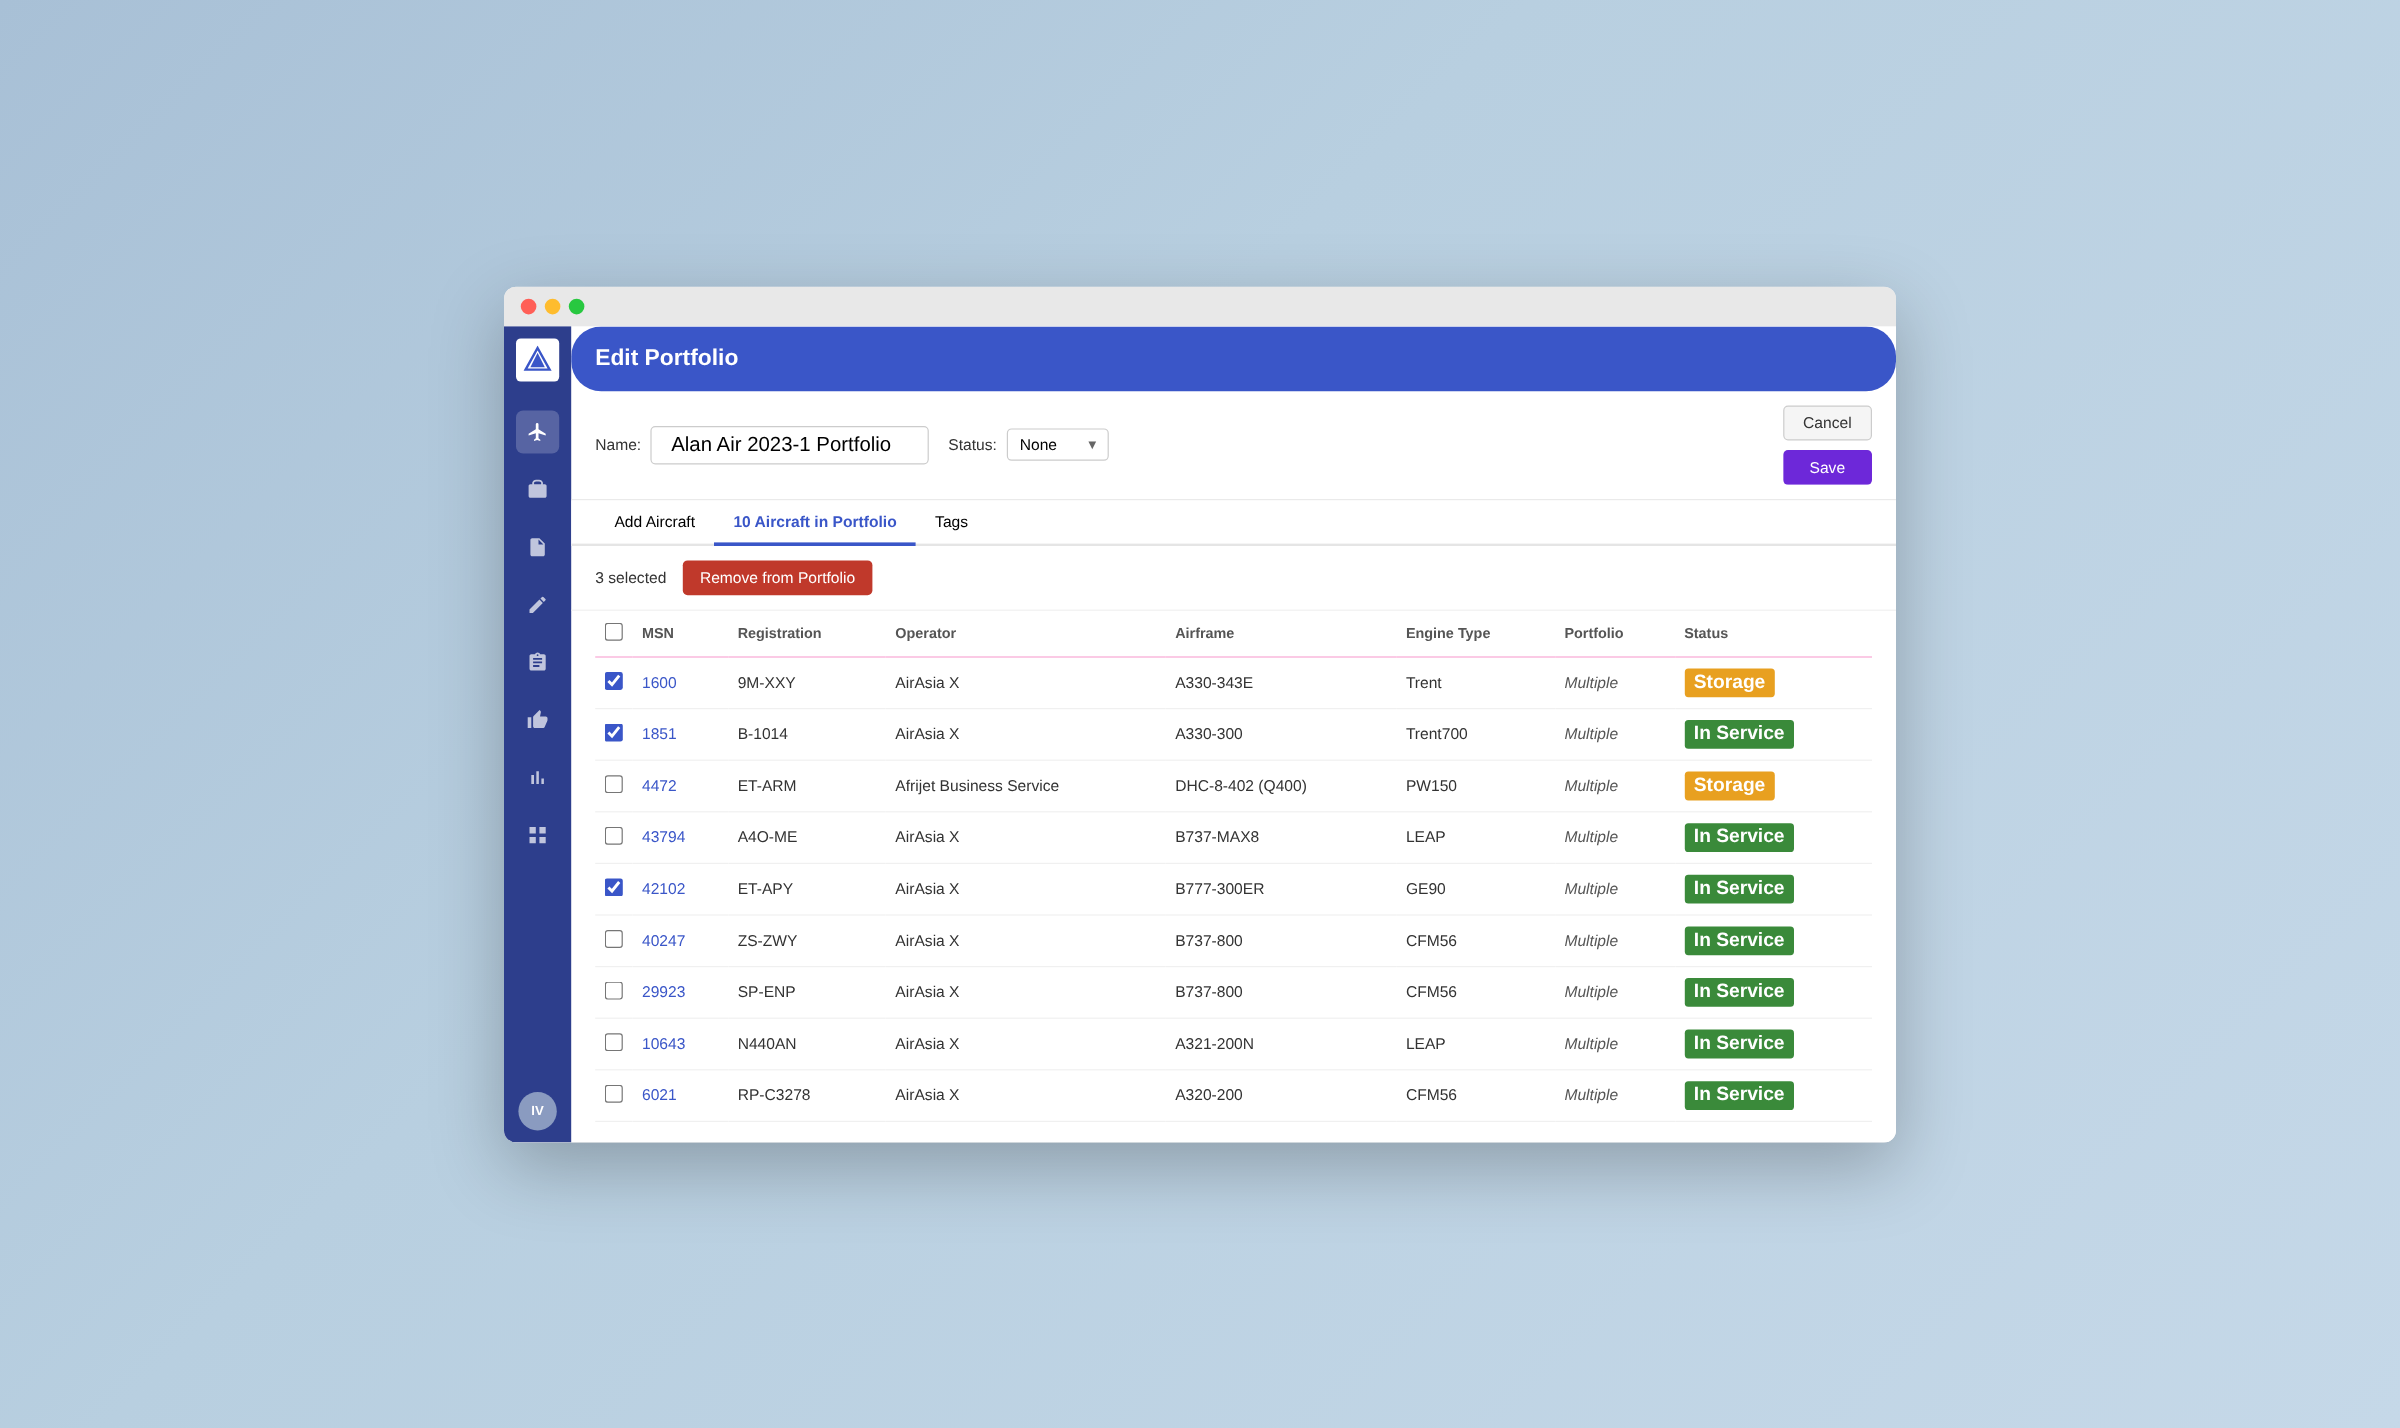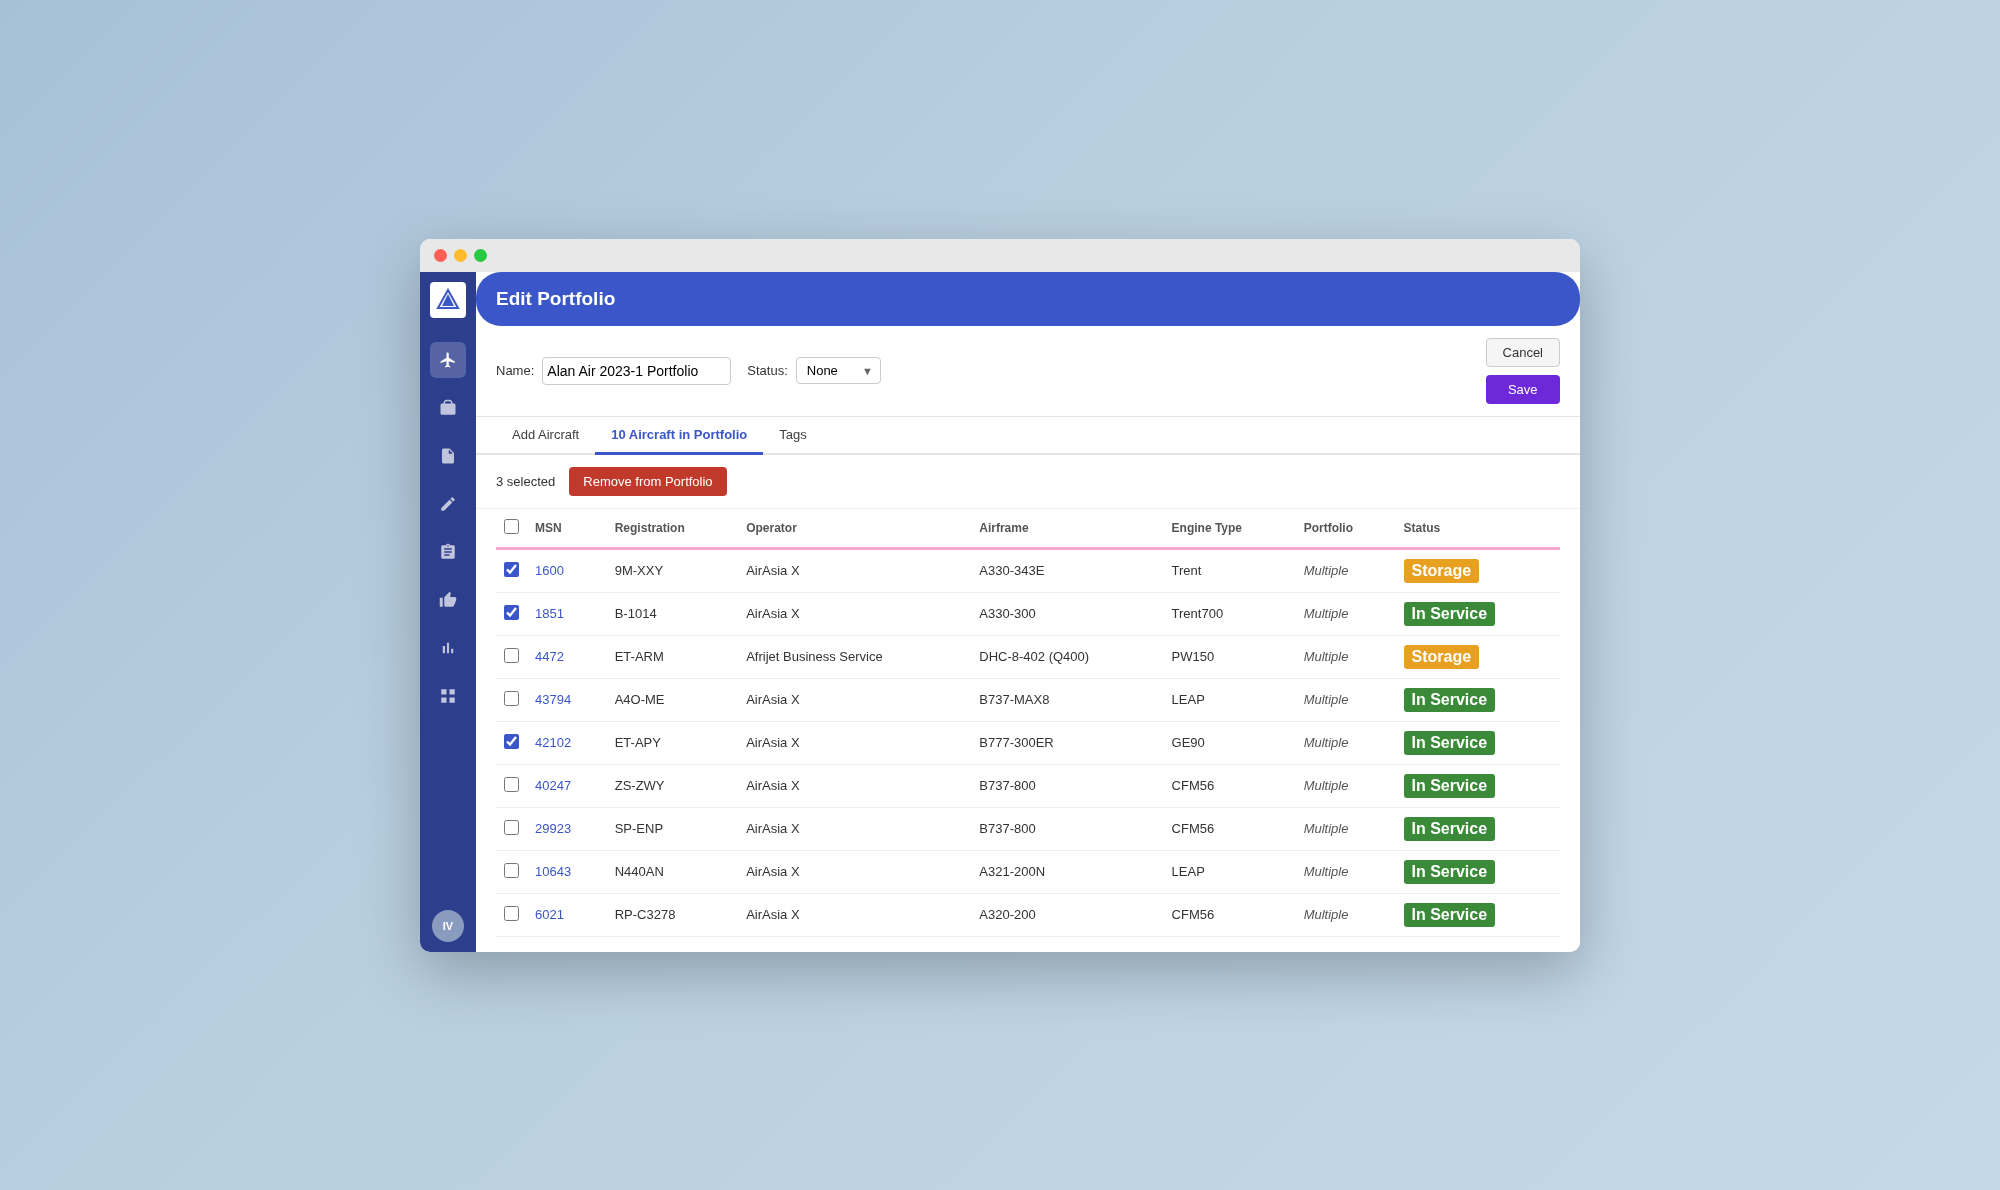--- a/index.html
+++ b/index.html
@@ -108,23 +108,23 @@
       align-items: center;
       gap: 8px;
     }
     .field-label {
       font-size: 13px;
       color: #333;
     }
     .field-input {
       border: 1px solid #ccc;
       border-radius: 4px;
-      padding: 5px 4px;
-      font-size: 14px;
-      width: 189px;
+      padding: 5px 16px;
+      font-size: 17px;
+      width: 232px;
       outline: none;
     }
     .select-wrapper {
       position: relative;
       display: inline-flex;
       align-items: center;
     }
     .field-select {
       border: 1px solid #ccc;
       border-radius: 4px;
@@ -179,21 +179,21 @@
       display: flex;
       gap: 0;
       padding: 0 20px;
       border-bottom: 2px solid #e5e5e5;
       background: #fff;
     }
     .tab {
       padding: 10px 16px;
       font-size: 13px;
       cursor: pointer;
-      color: #404040;
+      color: #000000;
       border-bottom: 3px solid transparent;
       margin-bottom: -2px;
     }
     .tab.active {
       color: #3a56c8;
       border-bottom-color: #3a56c8;
       font-weight: 600;
     }
     .action-bar {
       padding: 12px 20px;
@@ -214,21 +214,21 @@
     table {
       width: 100%;
       border-collapse: collapse;
     }
     th {
       text-align: left;
       font-size: 12px;
       font-weight: 600;
       color: #555;
       padding: 10px 8px;
-      border-bottom: 3px solid #f9a8d4;
+      border-bottom: 1px solid #f9a8d4;
     }
     td {
       padding: 9px 8px;
       font-size: 13px;
       color: #333;
       border-bottom: 1px solid #f0f0f0;
     }
     .msn-link {
       color: #3a56c8;
       text-decoration: none;

